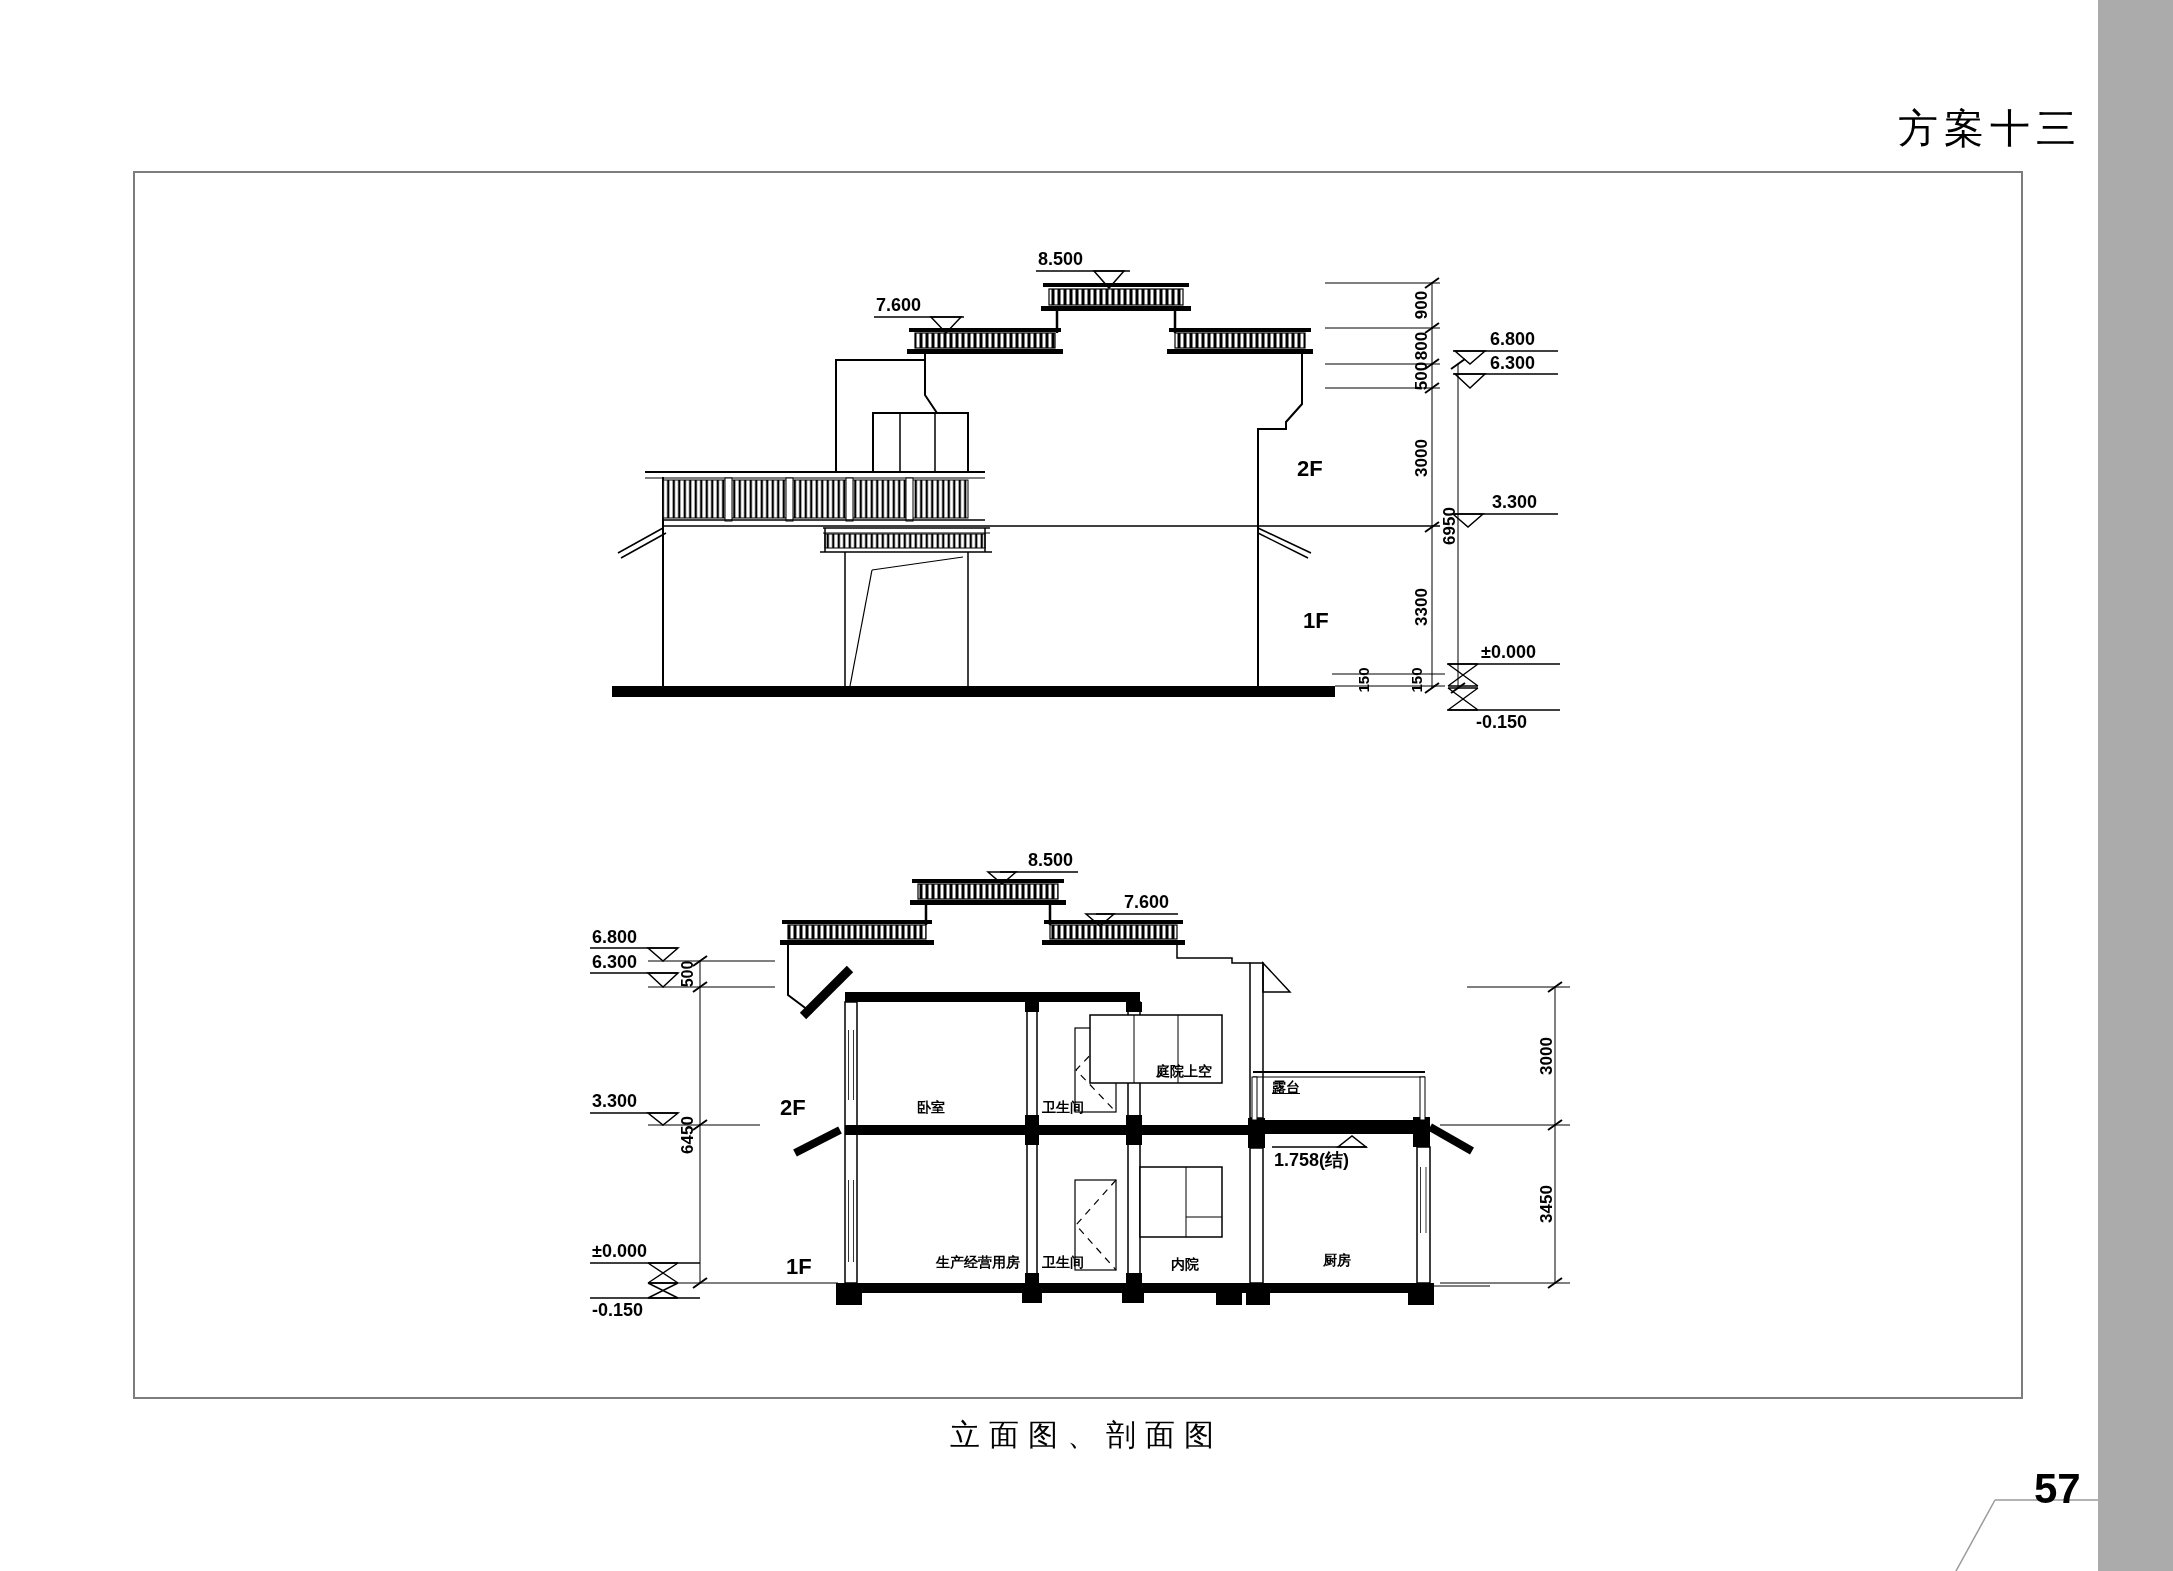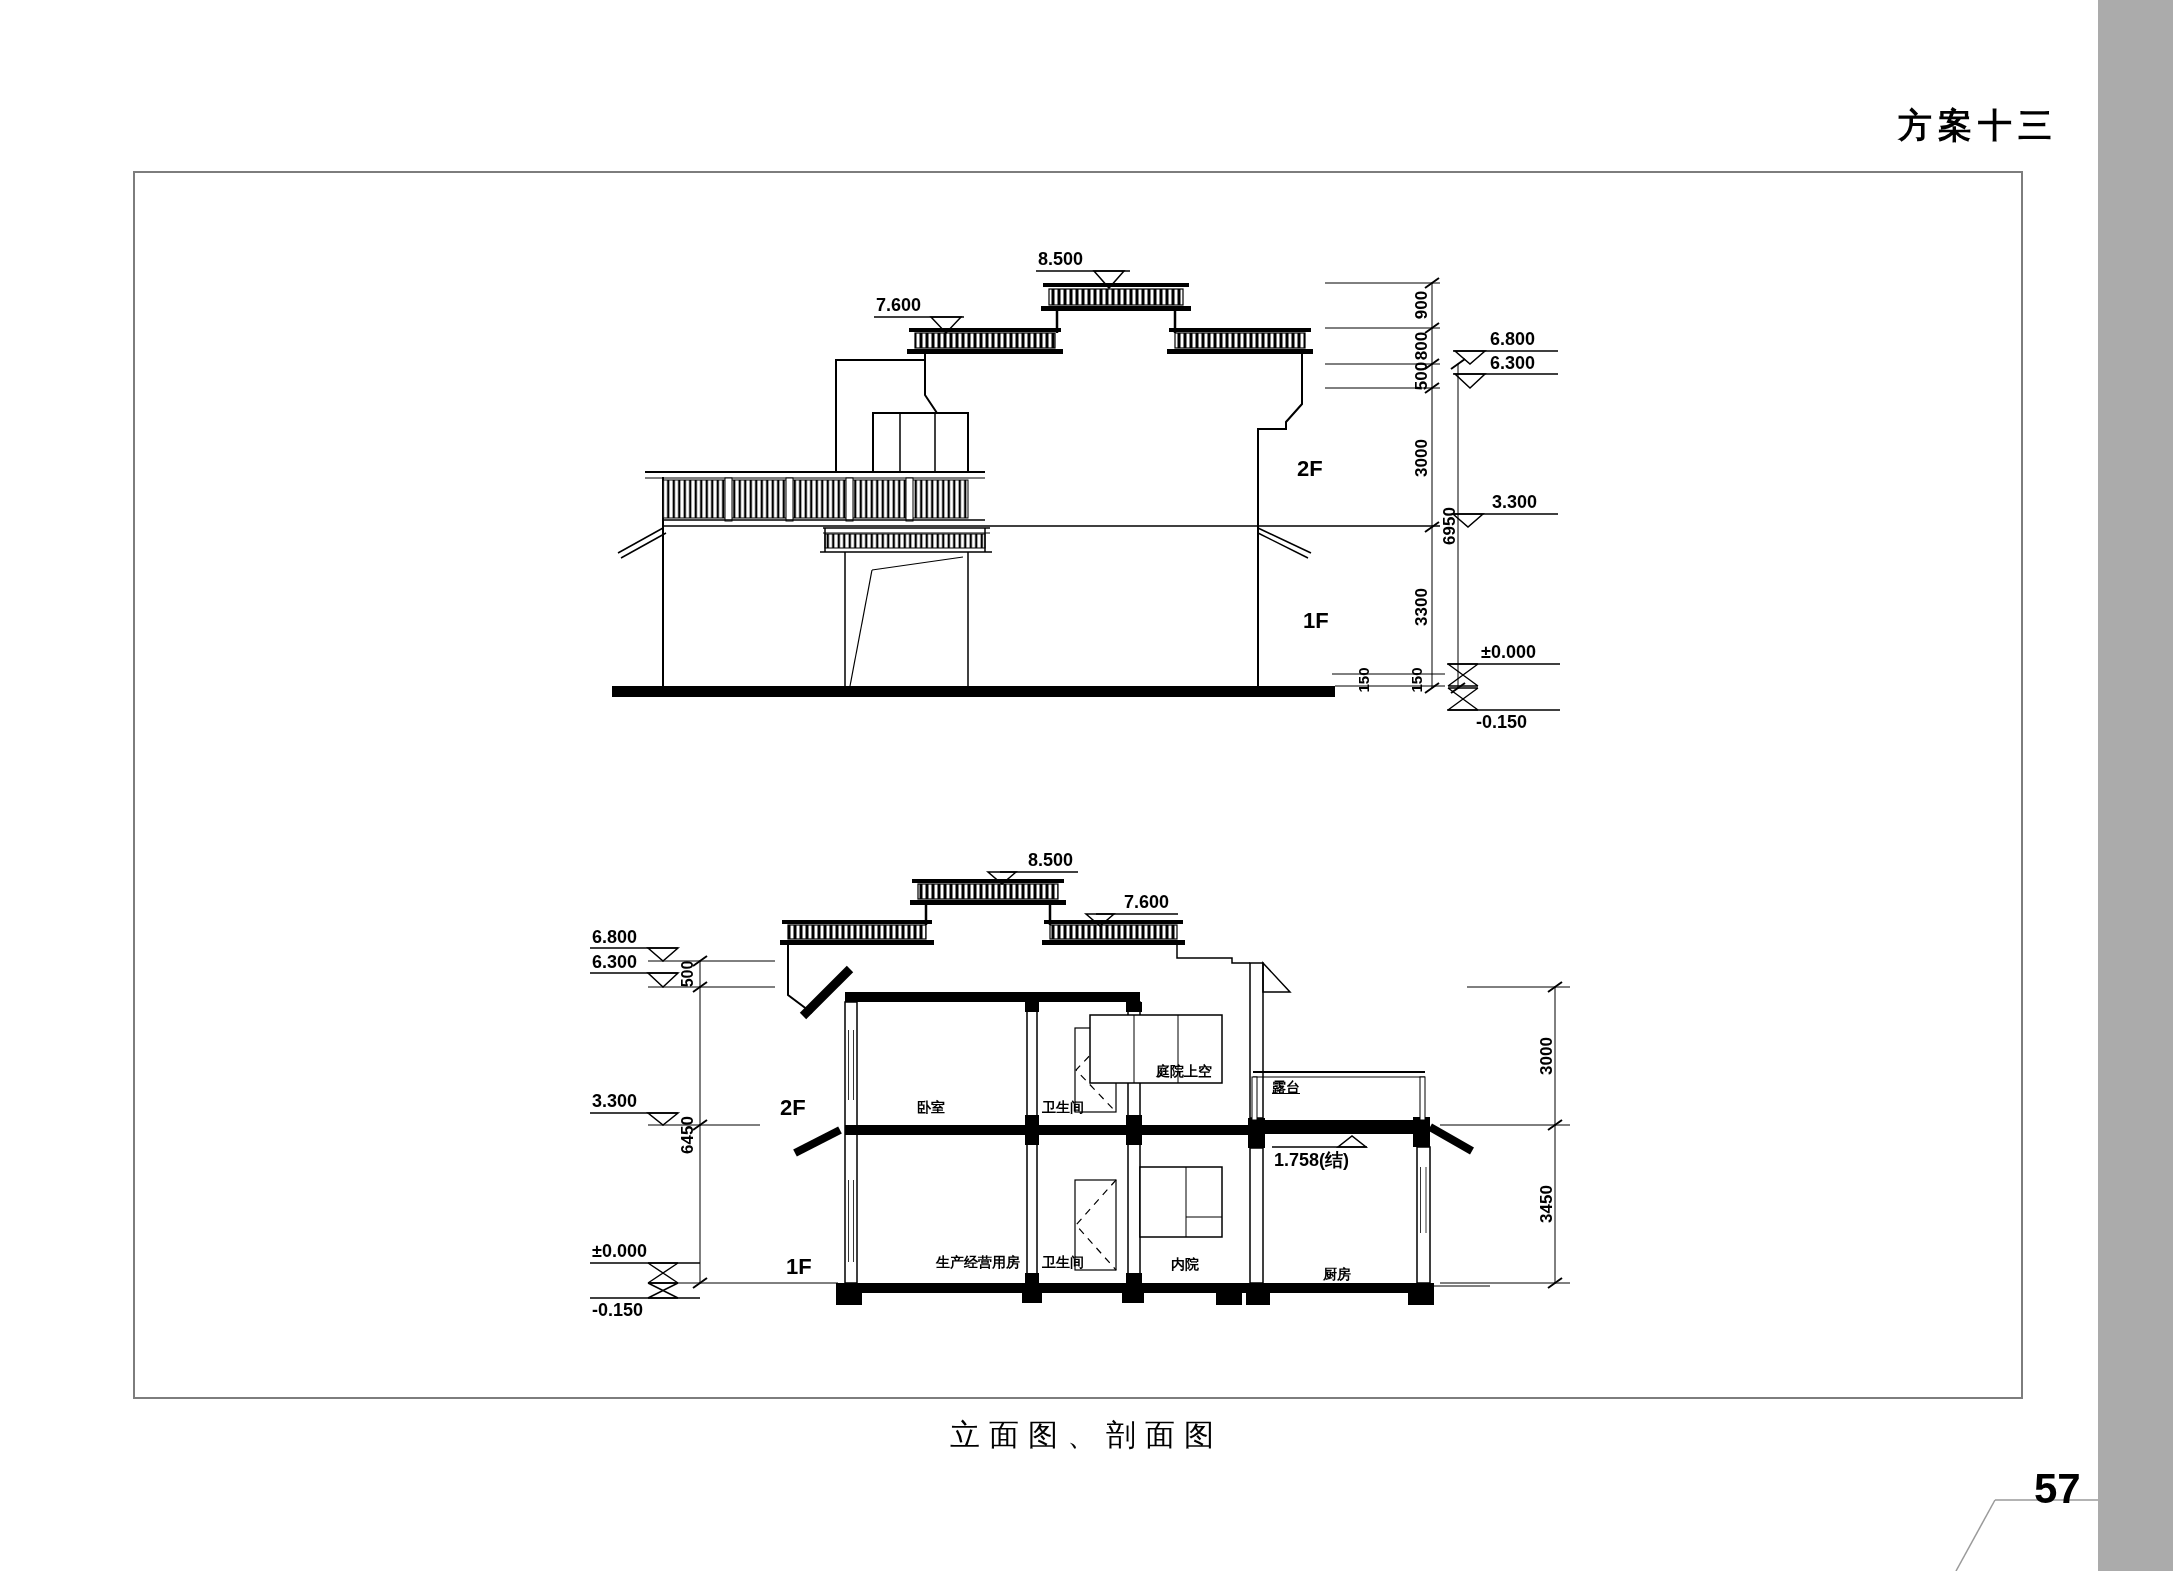--- a/index.html
+++ b/index.html
@@ -7,21 +7,21 @@
          font-family:"Liberation Sans",sans-serif;color:#000;}
   #sidebar{position:absolute;top:0;height:1571px;}
   #frame{position:absolute;border:2px solid #7d7d7d;background:#fff;}
   svg{position:absolute;left:0;top:0;}
   .lbl{position:absolute;white-space:nowrap;font-size:18px;font-weight:600;
        font-family:"Liberation Sans",sans-serif;line-height:1;letter-spacing:0px;}
   .rot{position:absolute;white-space:nowrap;font-size:17px;font-weight:600;line-height:1;
        transform:translate(-50%,-50%) rotate(-90deg);}
   .cjk{position:absolute;white-space:nowrap;font-size:14px;font-weight:700;line-height:1;}
   .flr{position:absolute;white-space:nowrap;font-size:22px;font-weight:600;line-height:1;}
-  #heading{position:absolute;font-size:34px;font-weight:bold;letter-spacing:6px;line-height:1;}
+  #heading{position:absolute;font-size:40px;font-weight:normal;letter-spacing:6px;line-height:1;}
   #caption{position:absolute;font-size:30px;font-weight:400;letter-spacing:9px;line-height:1;}
   #pageno{position:absolute;font-size:42px;font-weight:bold;line-height:1;}
 </style>
 </head>
 <body>
 
 <div id="stage">
 
   <div id="sidebar" style="left:2098px;width:75px;background:#ababab;"></div>
 
@@ -300,15 +300,15 @@
   <span class="rot" style="left:687px;top:1135px;">6450</span>
   <span class="rot" style="left:1546px;top:1056px;">3000</span>
   <span class="rot" style="left:1546px;top:1204px;">3450</span>
   <span class="cjk" style="left:917px;top:1100px;">卧室</span>
   <span class="cjk" style="left:1042px;top:1100px;">卫生间</span>
   <span class="cjk" style="left:1156px;top:1064px;">庭院上空</span>
   <span class="cjk" style="left:1272px;top:1080px;text-decoration:underline;">露台</span>
   <span class="cjk" style="left:896px;top:1255px;margin-left:40px;">生产经营用房</span>
   <span class="cjk" style="left:1042px;top:1255px;">卫生间</span>
   <span class="cjk" style="left:1171px;top:1257px;">内院</span>
-  <span class="cjk" style="left:1323px;top:1253px;margin-top:14px;">厨房</span>
+  <span class="cjk" style="left:1323px;top:1253px;">厨房</span>
 
 </div>
 
 </body></html>

